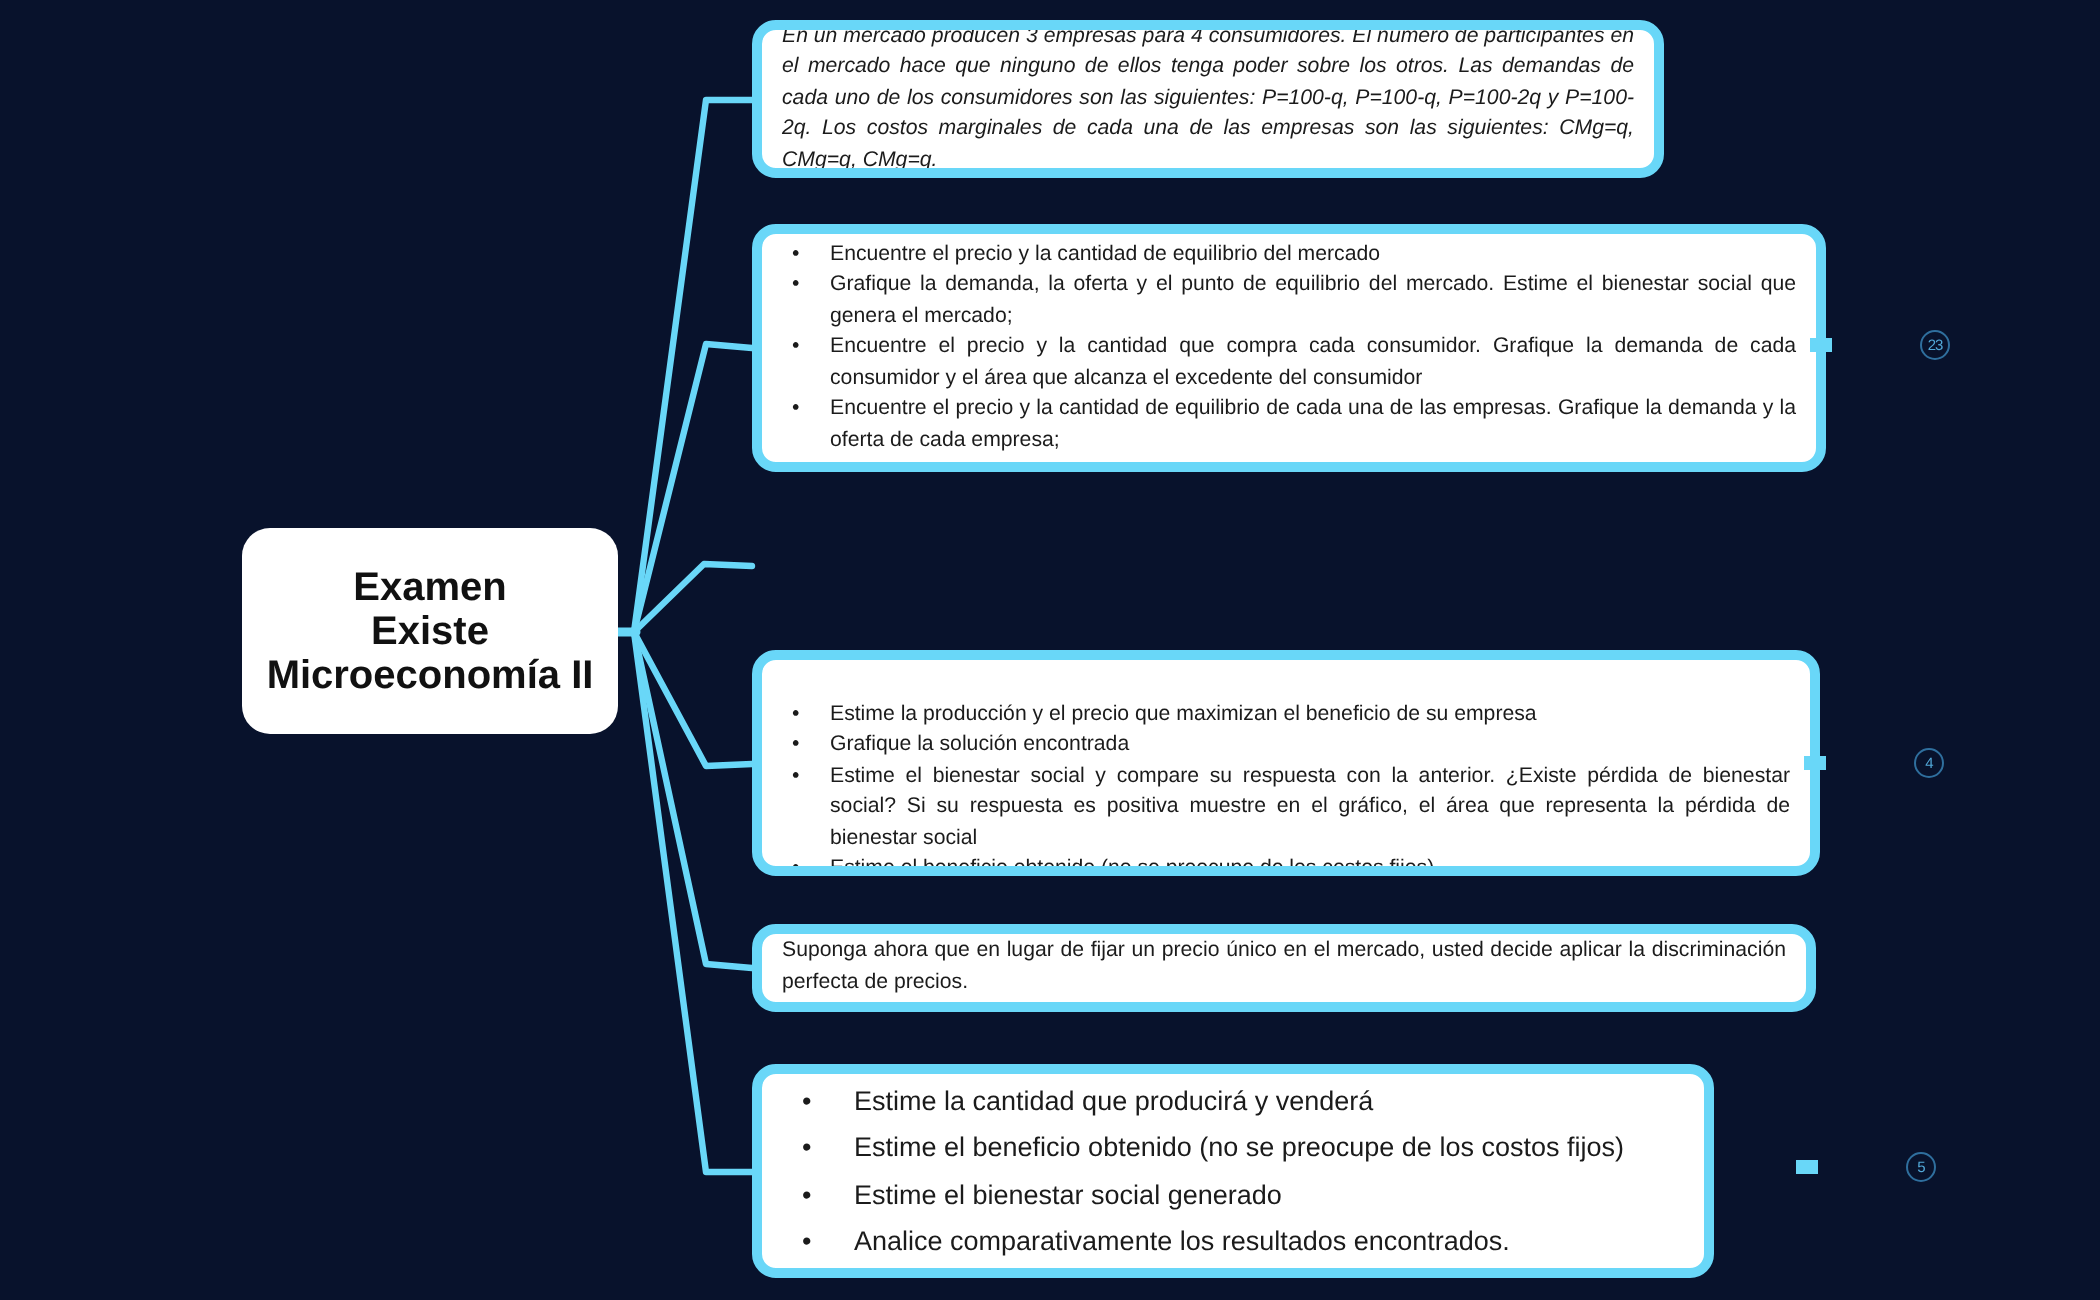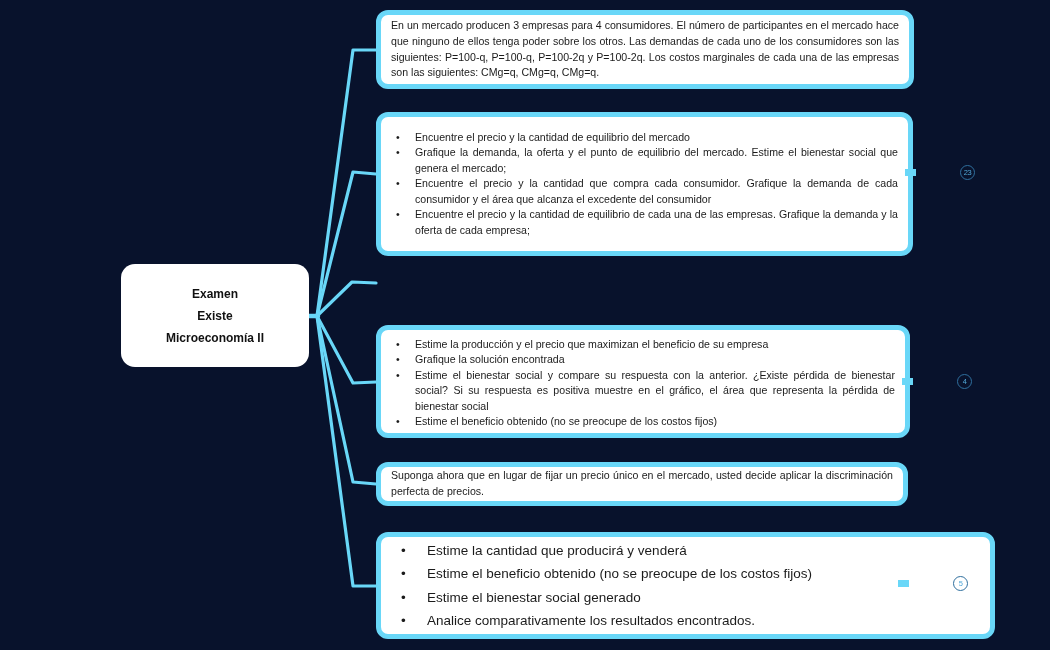--- a/index.html
+++ b/index.html
@@ -12,31 +12,31 @@
        font-family:"Liberation Sans",sans-serif;}
   .canvas{position:relative;width:1050px;height:650px;background:var(--bg);}
   .links{position:absolute;left:0;top:0;}
   .links polyline,.links line{stroke:var(--accent);stroke-width:3.2;fill:none;
        stroke-linejoin:round;stroke-linecap:round;}
   .links line{stroke-width:4.5;}
 
   .root-node{position:absolute;left:121px;top:264px;width:188px;height:103px;
        background:var(--box-fill);border-radius:14px;display:flex;flex-direction:column;
        align-items:center;justify-content:center;color:#111;font-weight:bold;
-       font-size:12px;line-height:22px;text-align:center;}
+       font-size:20px;line-height:22px;text-align:center;}
 
   .box{position:absolute;left:376px;background:var(--box-fill);
        border:5px solid var(--accent);border-radius:12px;color:var(--ink);
        overflow:hidden;display:flex;flex-direction:column;justify-content:center;}
-  .box1{top:10px;width:538px;height:79px;}
-  .box2{top:112px;width:537px;height:144px;}
+  .box1{top:10px;width:456px;height:79px;font-style:italic;}
+  .box2{top:112px;width:537px;height:124px;}
   .box3{top:261px;width:534px;height:43px;}
-  .box4{top:325px;width:534px;height:113px;justify-content:flex-start;padding-top:5px;}
+  .box4{top:325px;width:534px;height:113px;justify-content:flex-start;padding-top:18px;}
   .box5{top:462px;width:532px;height:44px;}
-  .box6{top:532px;width:619px;height:107px;justify-content:center;}
+  .box6{top:532px;width:481px;height:107px;justify-content:center;}
 
   .para{margin:0;padding:2px 10px;font-size:10.6px;line-height:15.6px;text-align:justify;}
   .bullets{margin:0;padding:2px 10px 2px 0;list-style:none;font-size:10.6px;
        line-height:15.4px;text-align:justify;}
   .bullets li{position:relative;padding-left:34px;}
   .bullets li::before{content:"\2022";position:absolute;left:15px;top:0;}
   .box6 .bullets{font-size:13.5px;line-height:23.5px;padding-right:6px;}
   .box6 .bullets li{padding-left:46px;}
   .box6 .bullets li::before{left:20px;}
   .clipped{height:6px;overflow:hidden;font-size:10.6px;line-height:12.5px;

